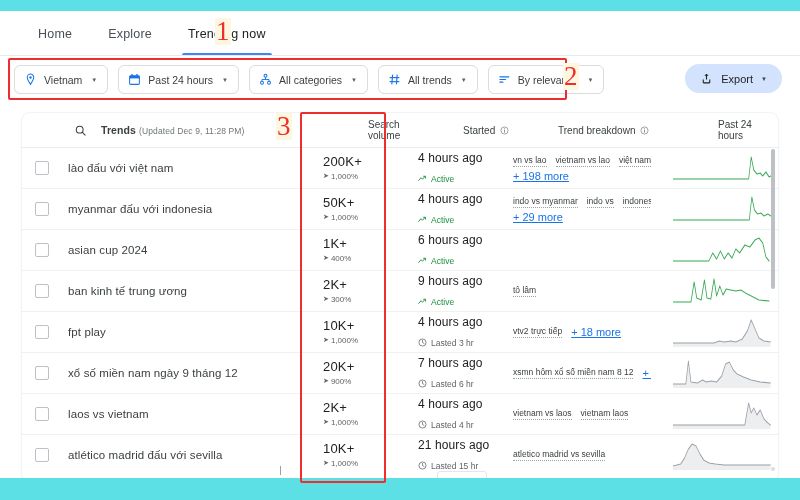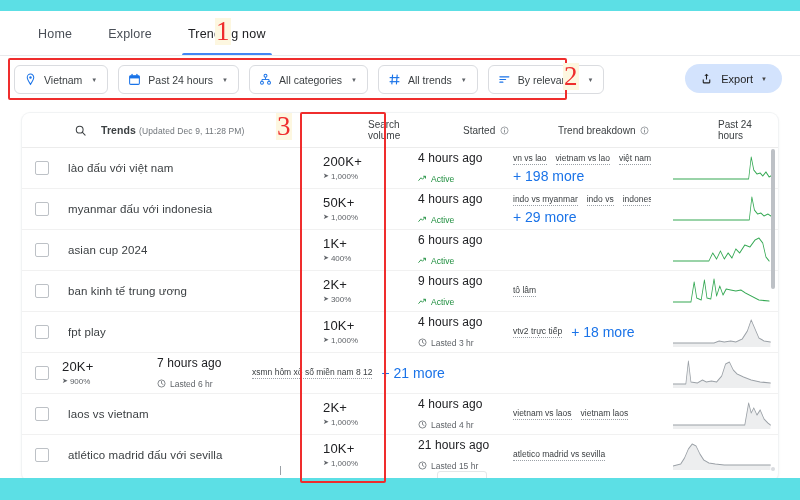--- a/index.html
+++ b/index.html
@@ -73,21 +73,21 @@
   .vol-num { font-size: 13px; color: #202124; letter-spacing: .2px; line-height: 1.1; }
   .vol-pct { font-size: 8px; color: #5f6368; margin-top: 2px; display: flex; align-items: center; gap: 2px; }
   .vol-pct .arrow { font-size: 7px; color: #5f6368; }
 
   .st-time { font-size: 12px; color: #202124; line-height: 1.15; letter-spacing: .1px; }
   .st-sub  { font-size: 8.5px; color: #5f6368; margin-top: 8px; display: flex; align-items: center; gap: 4px; }
   .st-sub.active { color: #1e8e3e; }
 
   .bd-line { display: flex; align-items: center; gap: 9px; flex-wrap: nowrap; overflow: hidden; }
   .bd-term { font-size: 8.5px; color: #3c4043; border-bottom: 1px dotted #9aa0a6; padding-bottom: 1px; white-space: nowrap; }
-  .bd-more { font-size: 14px; color: #1a73e8; white-space: nowrap; cursor: pointer; }
+  .bd-more { font-size: 11px; color: #1a73e8; text-decoration: underline; white-space: nowrap; cursor: pointer; }
   .bd-stack { display: flex; flex-direction: column; gap: 3px; }
 
   .spark { display: block; }
 
   .scrollbar { position: absolute; right: 3px; top: 36px; width: 4px; height: 140px;
                background: #bdc1c6; border-radius: 3px; }
   .scroll-dot { position: absolute; right: 3px; bottom: 10px; width: 4px; height: 4px;
                 background: #dadce0; border-radius: 50%; }
   .tick-mark { position: absolute; left: 258px; bottom: 6px; width: 1.4px; height: 9px; background: #9aa0a6; }
   .ghost-box { position: absolute; left: 415px; bottom: -8px; width: 48px; height: 16px; border: 1px solid #e4e6e8; border-radius: 3px; }
@@ -400,20 +400,21 @@
               <svg class="spark" width="100" height="30" viewBox="0 0 156 30" preserveAspectRatio="none">
                 <path d="M0,26 L64,26 L72,24 L80,25 L90,24 L98,25 L108,22 L116,14 L122,3 L128,12 L134,21 L142,24 L152,25 L152,30 L0,30 Z" fill="rgba(154,160,166,.18)" stroke="none"></path>
                 <path d="M0,26 L64,26 L72,24 L80,25 L90,24 L98,25 L108,22 L116,14 L122,3 L128,12 L134,21 L142,24 L152,25" fill="none" stroke="#9aa0a6" stroke-width="1.2" stroke-linejoin="round" stroke-linecap="round"></path>
               </svg>
             </div>
           </div>
           <div class="row">
             <div class="c-check">
               <div class="cbox"></div>
             </div>
+            <div class="c-title"><span>xổ số miền nam ngày 9 tháng 12</span></div>
             <div class="c-vol">
               <div class="vol-num">20K+</div>
               <div class="vol-pct">
                 <span class="arrow">➤</span>
                 <span>900%</span>
               </div>
             </div>
             <div class="c-start">
               <div class="st-time">7 hours ago</div>
               <div class="st-sub ">

